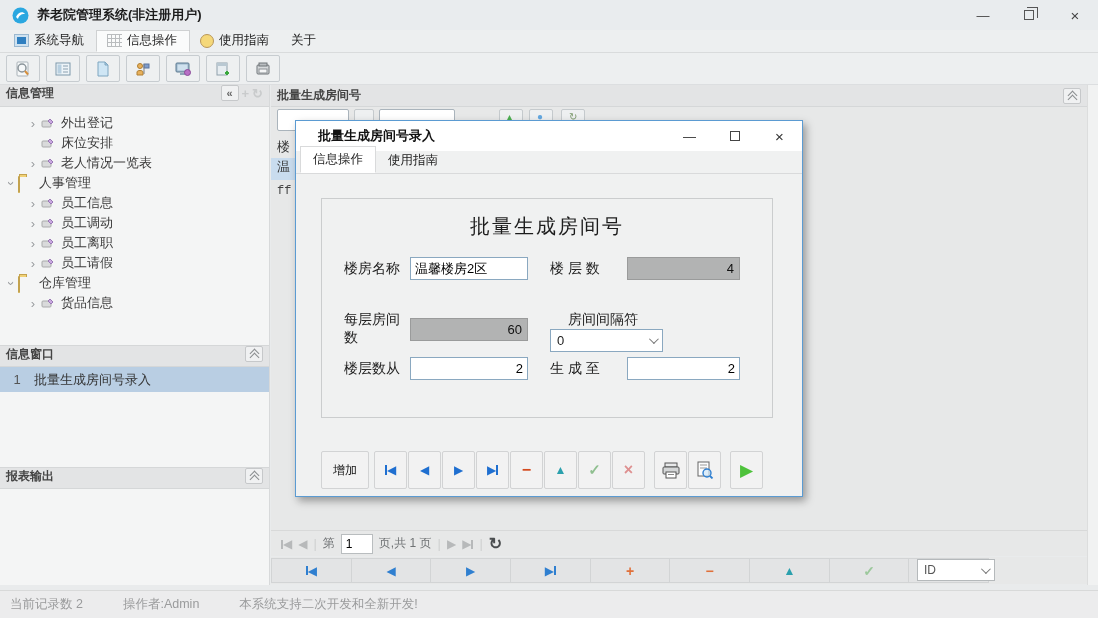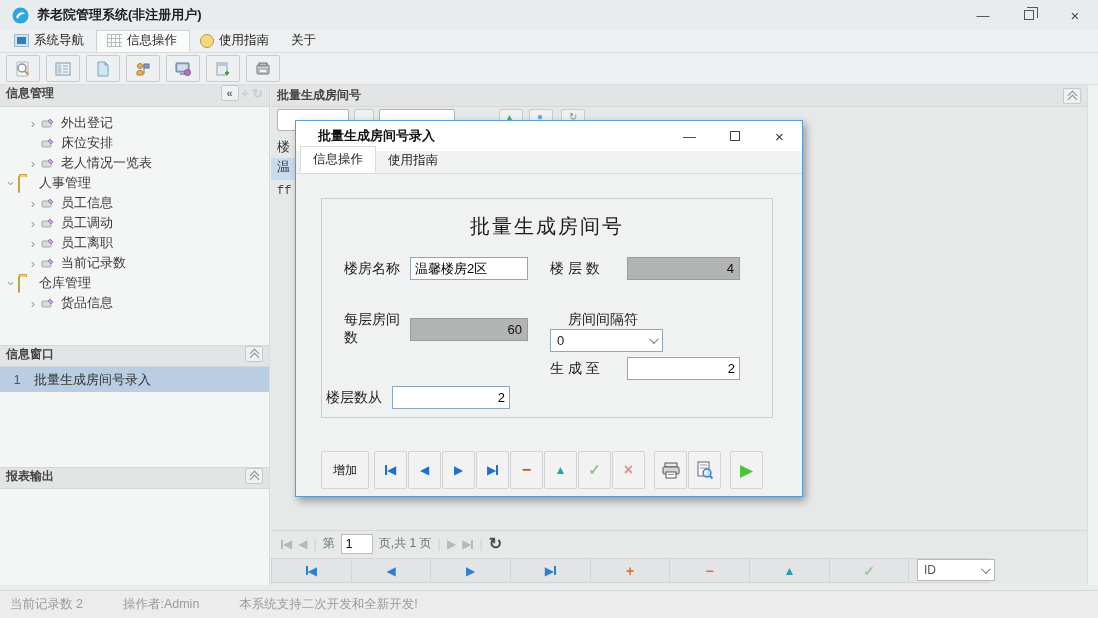--- a/index.html
+++ b/index.html
@@ -287,21 +287,21 @@
           <path d="M10 2 l3 3 -2 2 -3-3 z" fill="#c9a9e0" stroke="#9a78b5"></path>
         </svg>
       <span>员工离职</span>
     </div>
     <div class="tree-row lvl1">
       <span class="exp">›</span>
       <svg class="ticon" viewBox="0 0 16 13">
           <rect x="2" y="4" width="9" height="6" rx="1" fill="#d9dadb" stroke="#a9aaab"></rect>
           <path d="M10 2 l3 3 -2 2 -3-3 z" fill="#c9a9e0" stroke="#9a78b5"></path>
         </svg>
-      <span>当前记录数</span>
+      <span>员工请假</span>
     </div>
     <div class="tree-row lvl0">
       <span class="exp open">›</span>
       <span class="ticon"><span class="folder"></span></span>
       <span>仓库管理</span>
     </div>
     <div class="tree-row lvl1">
       <span class="exp">›</span>
       <svg class="ticon" viewBox="0 0 16 13">
           <rect x="2" y="4" width="9" height="6" rx="1" fill="#d9dadb" stroke="#a9aaab"></rect>
@@ -464,21 +464,21 @@
       <div class="freadonly" style="width:118px;">60</div>
     </div>
     <div class="frow" style="left:228px; top:112px;flex-direction:column;">
       <span class="flabel" style="width:77px;">房间间隔符</span>
       <div class="fselect" style="width:113px;">
         <span>0</span>
         <span class="dd-chev"></span>
       </div>
     </div>
 
-    <div class="frow" style="left:4px; top:158px;margin-top:29px;">
+    <div class="frow" style="left:22px; top:158px;">
       <span class="flabel" style="width:66px;">楼层数从</span>
       <input class="finput num" style="width: 118px;" value="2">
     </div>
     <div class="frow" style="left:228px; top:158px;">
       <span class="flabel" style="width:77px;">生 成 至</span>
       <input class="finput num" style="width: 113px;" value="2">
     </div>
   </div>
 
   <div class="dlg-toolbar">

